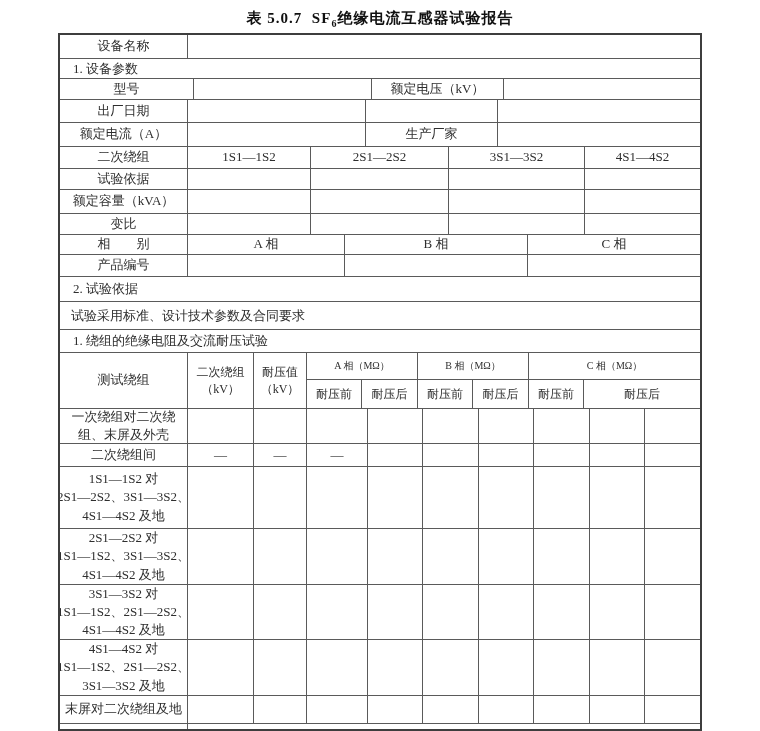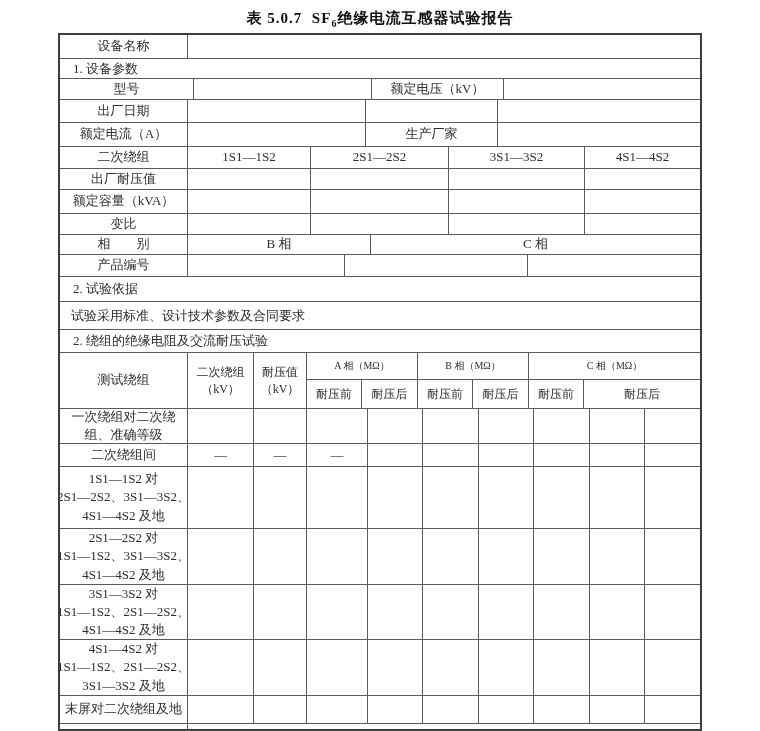--- a/index.html
+++ b/index.html
@@ -81,21 +81,21 @@
 
   <div class="row" style="height:22px">
     <div class="cell" style="width:128px">二次绕组</div>
     <div class="cell" style="width:123px">1S1—1S2</div>
     <div class="cell" style="width:138px">2S1—2S2</div>
     <div class="cell" style="width:136px">3S1—3S2</div>
     <div class="cell">4S1—4S2</div>
   </div>
 
   <div class="row" style="height:21px">
-    <div class="cell" style="width:128px">出厂耐压值</div>
+    <div class="cell" style="width:128px">试验依据</div>
     <div class="cell" style="width:123px"></div>
     <div class="cell" style="width:138px"></div>
     <div class="cell" style="width:136px"></div>
     <div class="cell"></div>
   </div>
 
   <div class="row" style="height:24px">
     <div class="cell" style="width:128px">额定容量（kVA）</div>
     <div class="cell" style="width:123px"></div>
     <div class="cell" style="width:138px"></div>
@@ -106,41 +106,42 @@
   <div class="row" style="height:21px">
     <div class="cell" style="width:128px">变比</div>
     <div class="cell" style="width:123px"></div>
     <div class="cell" style="width:138px"></div>
     <div class="cell" style="width:136px"></div>
     <div class="cell"></div>
   </div>
 
   <div class="row" style="height:20px">
     <div class="cell" style="width:128px">相　　别</div>
+    <div class="cell" style="width:157px">A 相</div>
     <div class="cell" style="width:183px">B 相</div>
     <div class="cell">C 相</div>
   </div>
 
   <div class="row" style="height:22px">
     <div class="cell" style="width:128px">产品编号</div>
     <div class="cell" style="width:157px"></div>
     <div class="cell" style="width:183px"></div>
     <div class="cell"></div>
   </div>
 
   <div class="row" style="height:25px">
     <div class="sect">2. 试验依据</div>
   </div>
 
   <div class="row" style="height:28px">
     <div class="sect" style="padding-left:11px">试验采用标准、设计技术参数及合同要求</div>
   </div>
 
   <div class="row" style="height:23px">
-    <div class="sect">2. 绕组的绝缘电阻及交流耐压试验</div>
+    <div class="sect">1. 绕组的绝缘电阻及交流耐压试验</div>
   </div>
 
   <div class="row" style="height:56px">
     <div class="cell" style="width:128px">测试绕组</div>
     <div class="cell hdr-small" style="width:66px">
       <div class="line">二次绕组</div>
       <div class="line">（kV）</div>
     </div>
     <div class="cell hdr-small" style="width:53px">
       <div class="line">耐压值</div>
@@ -165,21 +166,21 @@
       <div class="pg-bot">
         <div class="cell" style="width:55px">耐压前</div>
         <div class="cell">耐压后</div>
       </div>
     </div>
   </div>
 
   <div class="row" style="height:35px">
     <div class="cell" style="width:128px">
       <div class="line">一次绕组对二次绕</div>
-      <div class="line">组、准确等级</div>
+      <div class="line">组、末屏及外壳</div>
     </div>
     <div class="cell" style="width:66px"></div>
     <div class="cell" style="width:53px"></div>
     <div class="cell" style="width:61px"></div>
     <div class="cell" style="width:55px"></div>
     <div class="cell" style="width:56px"></div>
     <div class="cell" style="width:55px"></div>
     <div class="cell" style="width:56px"></div>
     <div class="cell" style="width:55px"></div>
     <div class="cell"></div>

